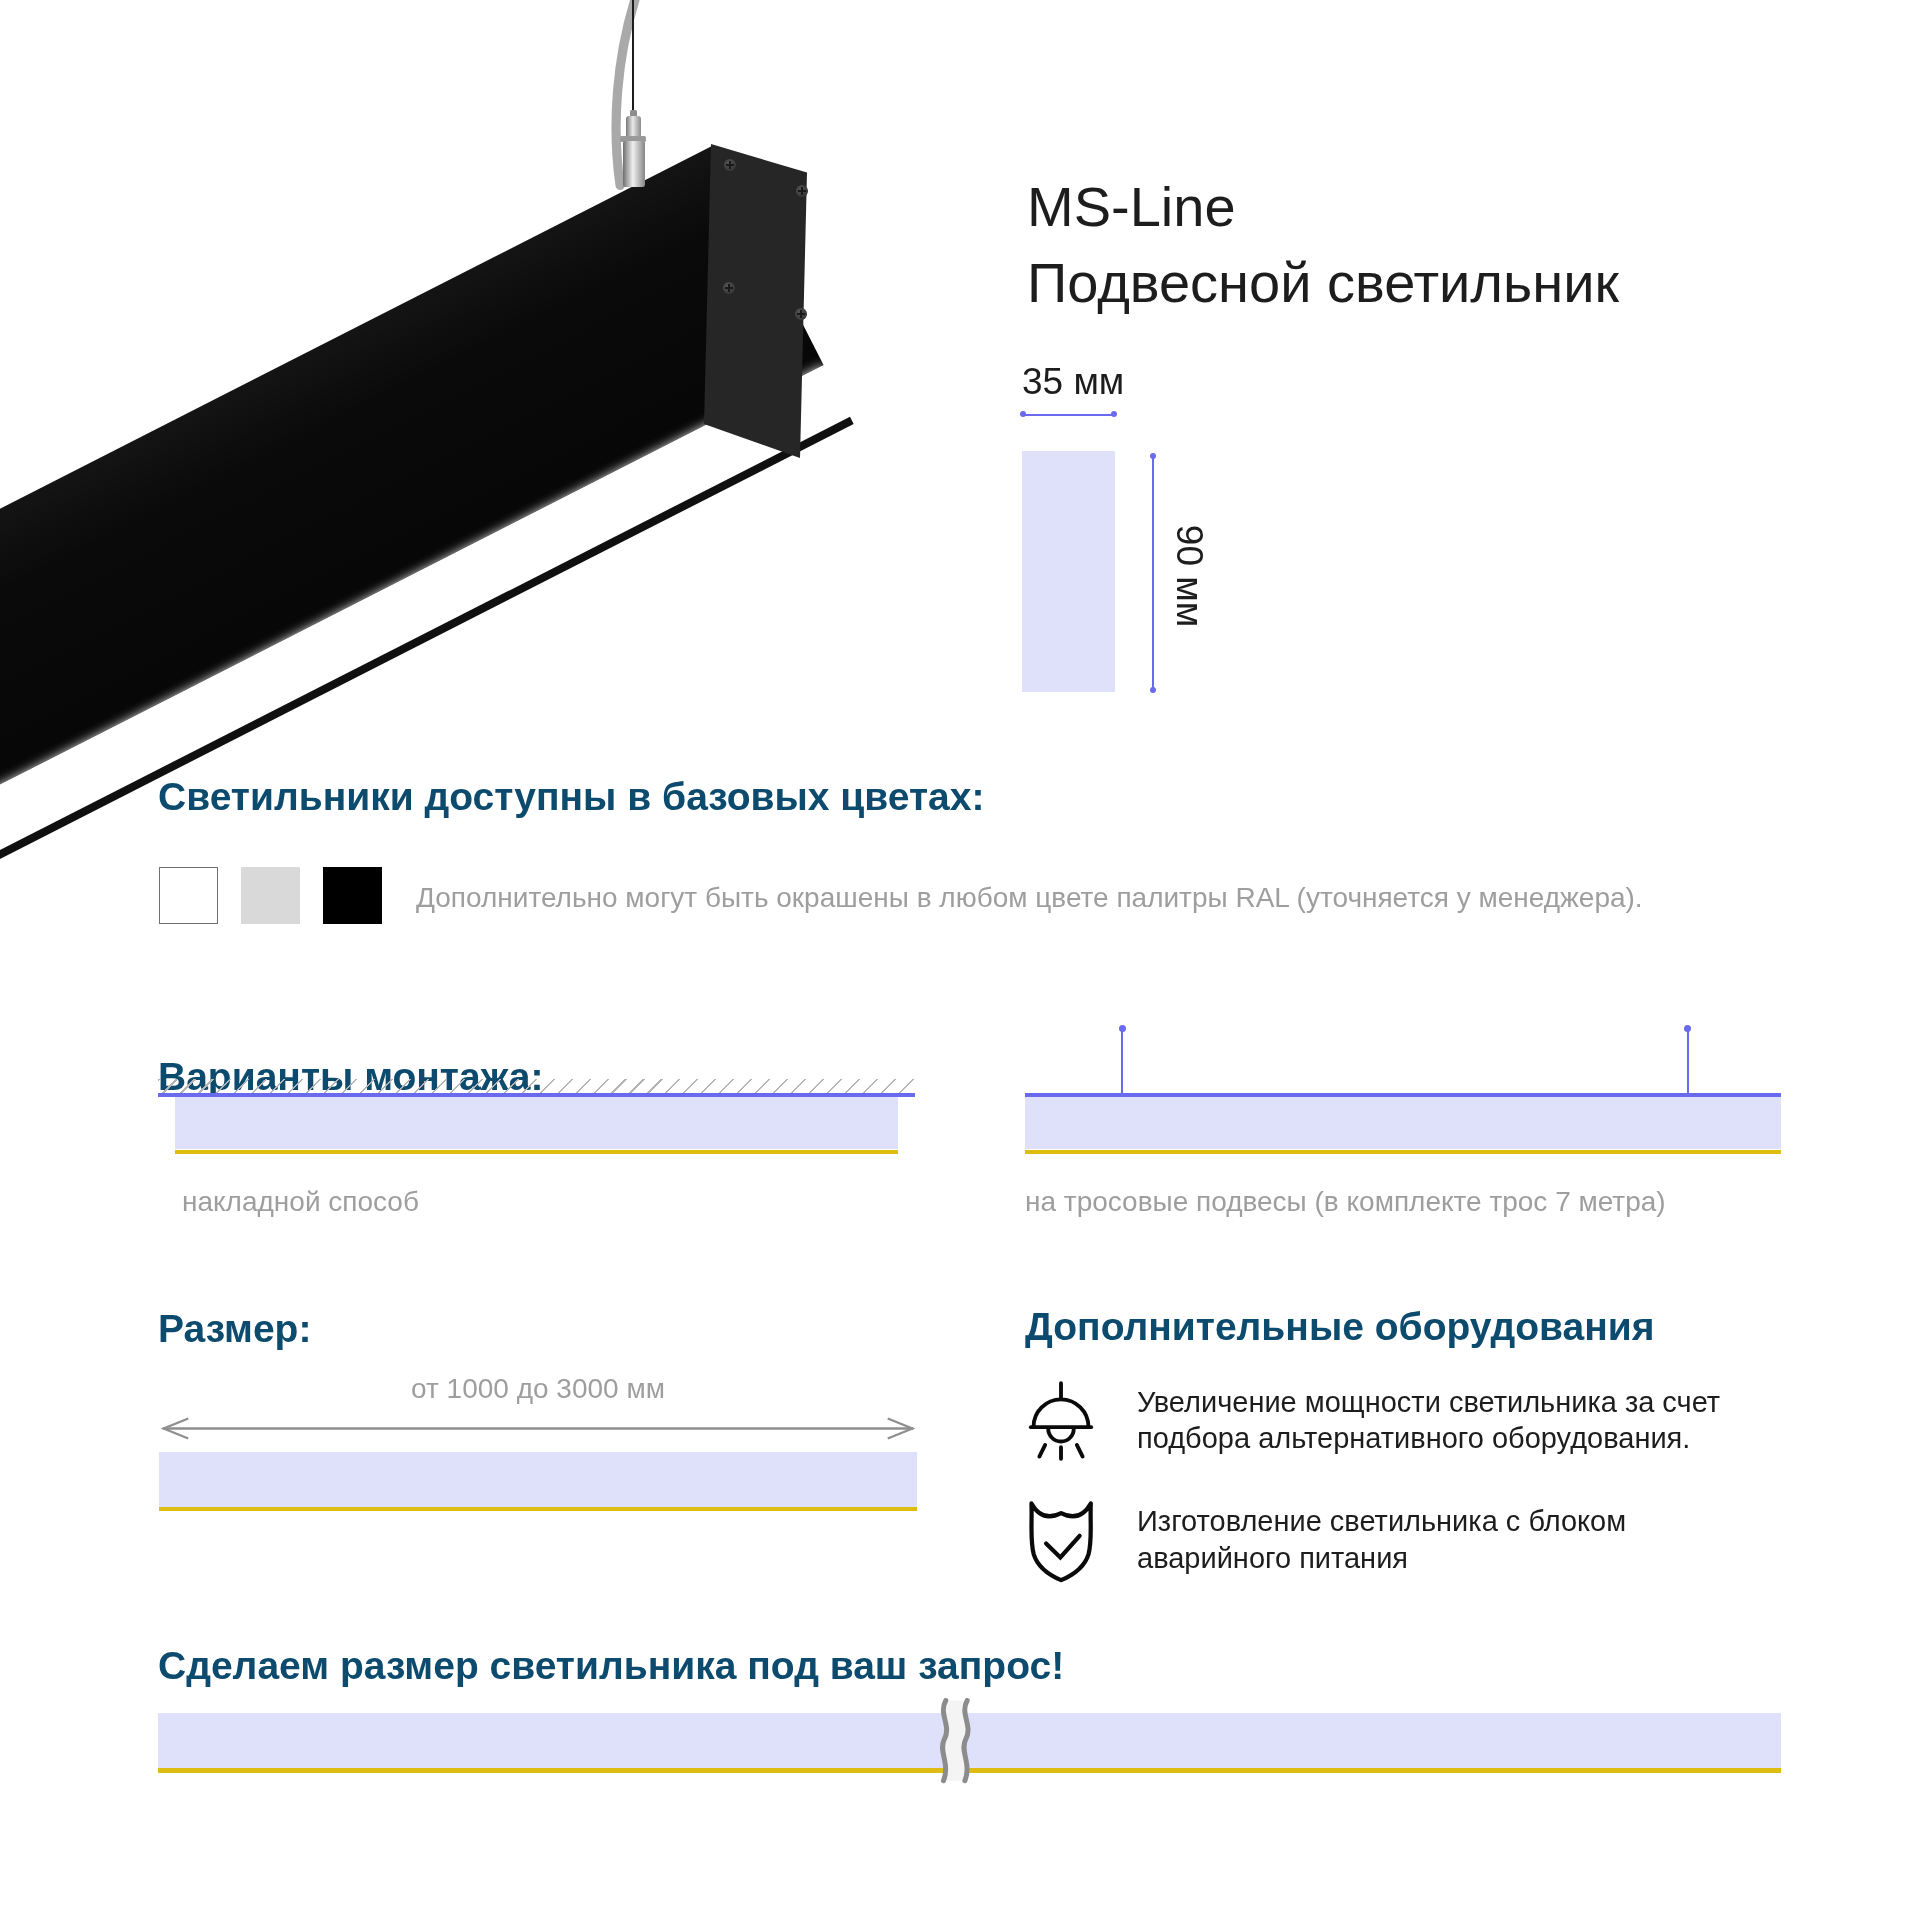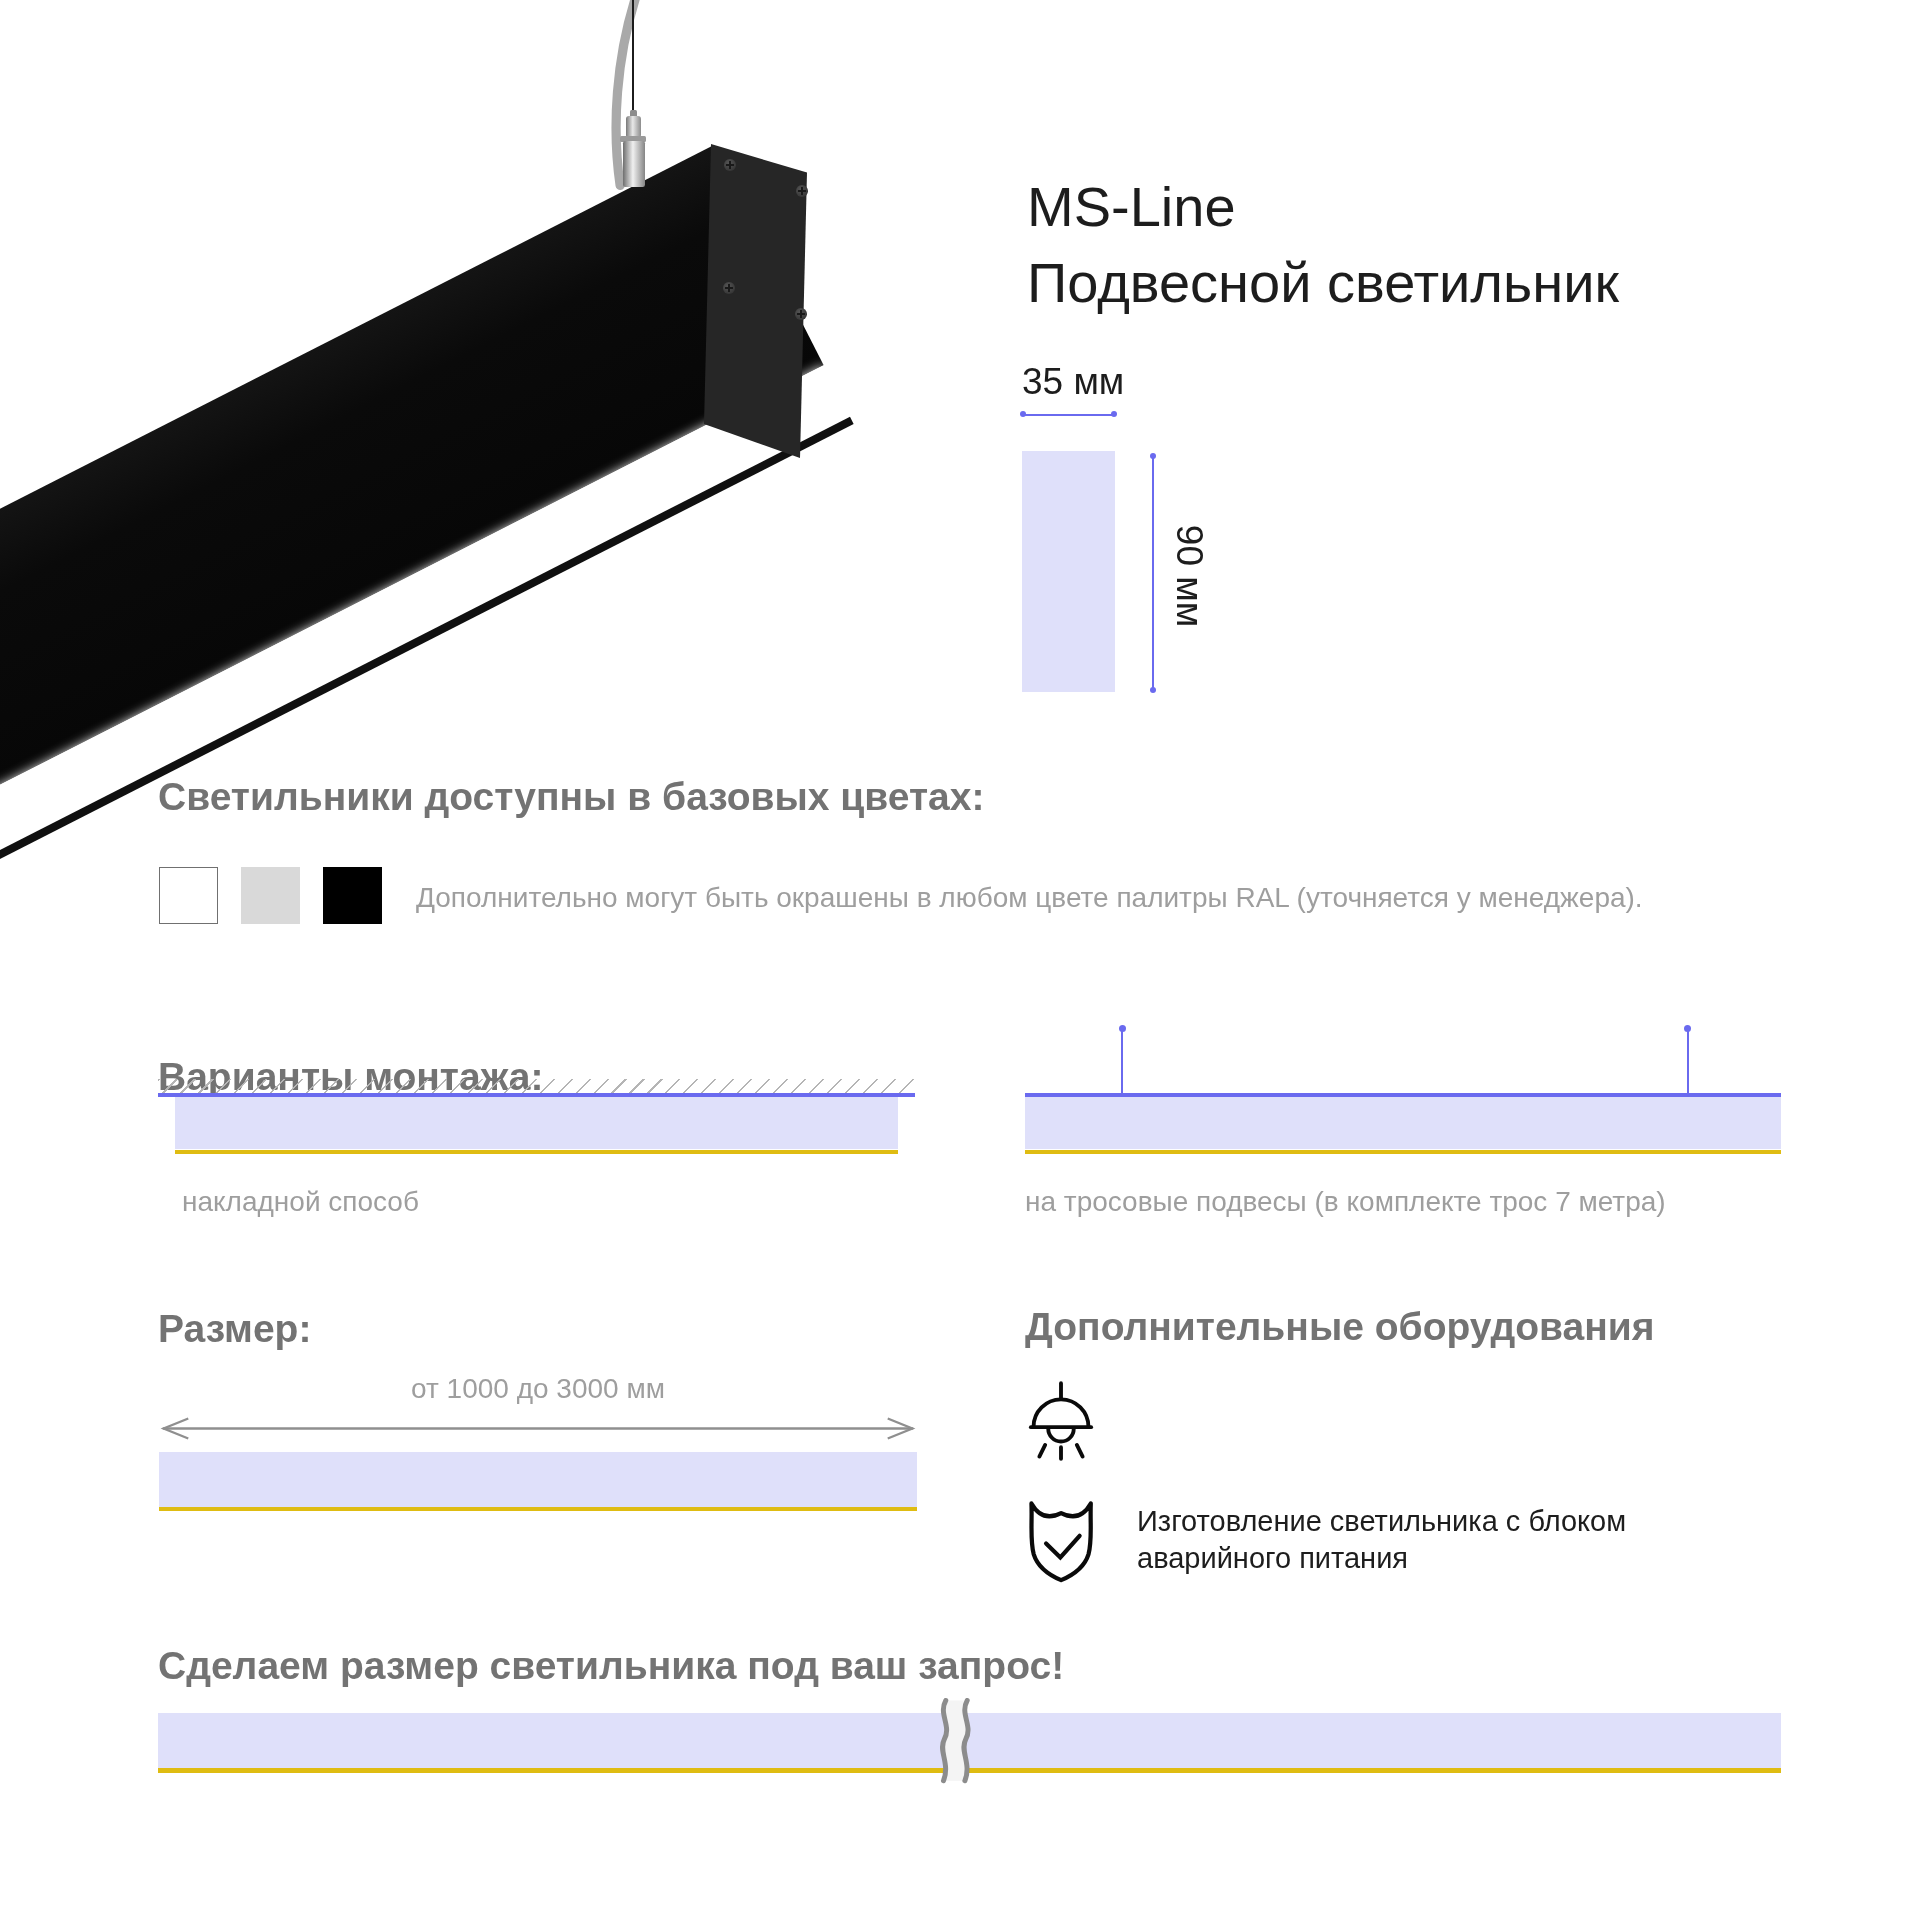--- a/index.html
+++ b/index.html
@@ -26,21 +26,21 @@
   #cable-black { left:632px; top:0; width:2.3px; height:123px; background:#1c1c1c; }
   #gripper-tip   { left:630px; top:110px; width:7px; height:10px; background:#8d8d8d; border-radius:1.5px; }
   #gripper-knob  { left:626px; top:116px; width:15.4px; height:21.6px; border-radius:3.1px;
     background:linear-gradient(90deg,#787878,#e8e8e8 45%,#8c8c8c); }
   #gripper-flange{ left:620px; top:136px; width:26px; height:6.2px; background:#9a9a9a; border-radius:1.5px; }
   #gripper-body  { left:623px; top:141px; width:21.6px; height:46px; border-radius:2.3px;
     background:linear-gradient(90deg,#6e6e6e,#f0f0f0 45%,#858585); }
 
   
   .page-title { font-size:56px; line-height:76px; font-weight:400; color:#1d1d1d; }
-  .h2 { font-size:39px; font-weight:700; color:#737373; white-space:nowrap; }
+  .h2 { font-size:39px; font-weight:700; color:#0c4a6e; white-space:nowrap; }
   .gray-text { font-size:28px; color:#9e9e9e; white-space:nowrap; }
   .dark-text { font-size:29px; color:#1d1d1d; }
   .dim-label { font-size:37px; color:#1d1d1d; white-space:nowrap; }
 
   
   .lavender { background:#dfe0fa; }
   .blue-line { background:#6a6aef; }
   .yellow-line { background:#dfbc12; height:4.2px; }
   .dim-dot { width:6.2px; height:6.2px; border-radius:50%; background:#6a6aef; }
   .susp-dot { width:7px; height:7px; border-radius:50%; background:#6a6aef; }
@@ -132,20 +132,21 @@
     <g fill="none" stroke="#0a0a0a" stroke-width="10" stroke-linecap="round">
       <line x1="88" y1="8" x2="88" y2="46"></line>
       <path d="M17,121 A71,71 0 0 1 159,121"></path>
       <line x1="10" y1="122" x2="166" y2="122"></line>
       <path d="M55,126 A33,33 0 0 0 121,126"></path>
       <line x1="47" y1="168" x2="32" y2="198"></line>
       <line x1="88" y1="174" x2="88" y2="204"></line>
       <line x1="129" y1="168" x2="144" y2="198"></line>
     </g>
   </svg>
+  <div class="abs dark-text" style="left:1137px;top:1384px;width:647px;line-height:36px;">Увеличение мощности светильника за счет подбора альтернативного оборудования.</div>
 
   <svg class="abs" style="left:1027px;top:1500px;width:69px;height:84px;" viewBox="0 0 178 218">
     <g fill="none" stroke="#0a0a0a" stroke-width="11">
       <path d="M11,9 Q39,59 88,34 Q137,59 165,9 C163,61 169,106 159,141 C149,173 121,194 88,208 C55,194 27,173 17,141 C7,106 13,61 11,9 Z" stroke-linejoin="round"></path>
       <path d="M49,113 L86,149 L136,93" stroke-linecap="round"></path>
     </g>
   </svg>
   <div class="abs dark-text" style="left:1137px;top:1503px;width:647px;line-height:37px;">Изготовление светильника с блоком аварийного питания</div>
 
   <div class="abs h2" style="left:158px;top:1644px;">Сделаем размер светильника под ваш запрос!</div>

